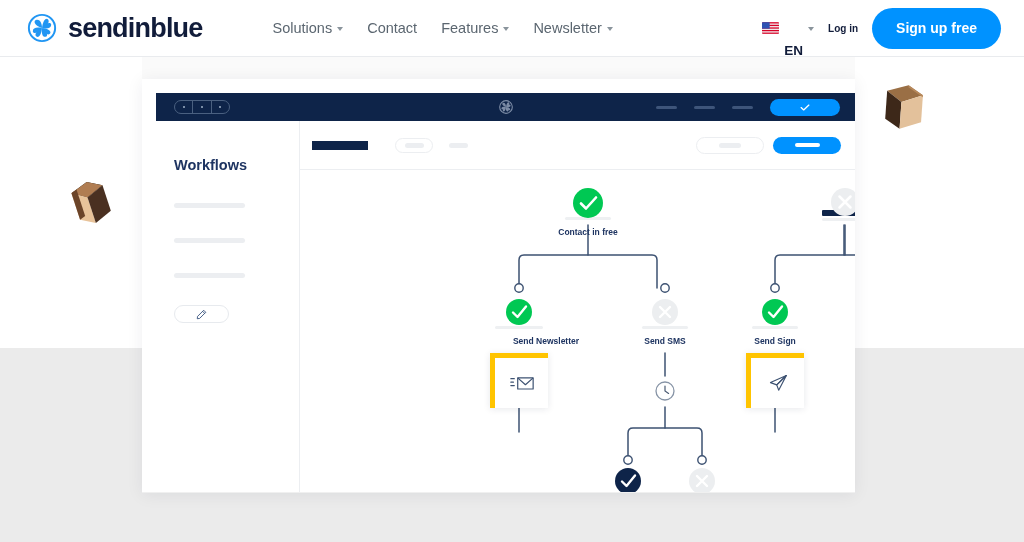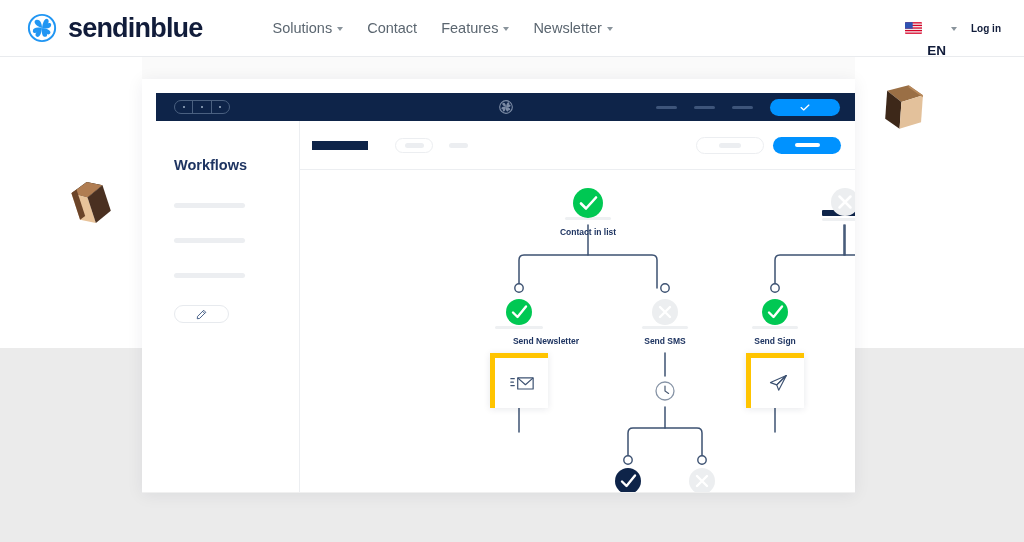--- a/index.html
+++ b/index.html
@@ -236,20 +236,21 @@
             <rect y="5.8" width="19" height="1.45"></rect>
               <rect y="8.7" width="19" height="1.45"></rect>
             <rect y="11.6" width="19" height="1.4"></rect>
           </g>
           <rect width="8.6" height="7.25" fill="#2e52b2"></rect>
         </svg>
         <span class="lang-code">EN</span>
         <i class="caret"></i>
       </span>
       <span class="login">Log in</span>
+      <button class="signup-btn">Sign up free</button>
     </div>
   </header>
 
   <svg class="box3d" style="left:62px; top:176px;" width="56" height="58" viewBox="0 0 56 58">
     <g transform="rotate(-18 28 29)">
       <polygon points="14,12 32,6 46,14 28,21" fill="#a8apa"></polygon>
       <polygon points="14,12 32,6 46,14 28,21" fill="#b07d52"></polygon>
       <polygon points="14,12 28,21 28,48 14,40" fill="#e8c39a"></polygon>
       <polygon points="28,21 46,14 46,41 28,48" fill="#4a3021"></polygon>
       <polygon points="14,12 20,10 20,38 14,40" fill="#6b4429"></polygon>
@@ -445,21 +446,21 @@
           <circle cx="584" cy="272" r="13" fill="#0e2449"></circle>
           <path d="M578 272.5 L582.5 277 L591 266.5" fill="none" stroke="#ffffff" stroke-width="2.4" stroke-linecap="round" stroke-linejoin="round"></path>
         </g>
 
         <g>
           <circle cx="660" cy="272" r="13" fill="#eceef0"></circle>
           <path d="M655 267 L665 277 M665 267 L655 277" fill="none" stroke="#ffffff" stroke-width="2.4" stroke-linecap="round"></path>
         </g>
       </svg>
 
-      <span class="node-label" style="left:288px; top:57px;">Contact in list</span>
+      <span class="node-label" style="left:288px; top:57px;">Contact in free</span>
       <span class="node-label" style="left:219px; top:166px;margin-left:27px;">Send Newsletter</span>
       <span class="node-label" style="left:365px; top:166px;text-align:center;">Send SMS</span>
       <span class="node-label" style="left:475px; top:166px;">Send Sign</span>
 
       <div class="wf-card" style="left:190px; top:183px;">
         <svg class="card-ico" viewBox="0 0 28 22">
           <g stroke="#3d5272" stroke-width="1.4" fill="none" stroke-linecap="round">
             <path d="M1 6 H5"></path>
               <path d="M1 10 H4"></path>
               <path d="M1 14 H5"></path>

